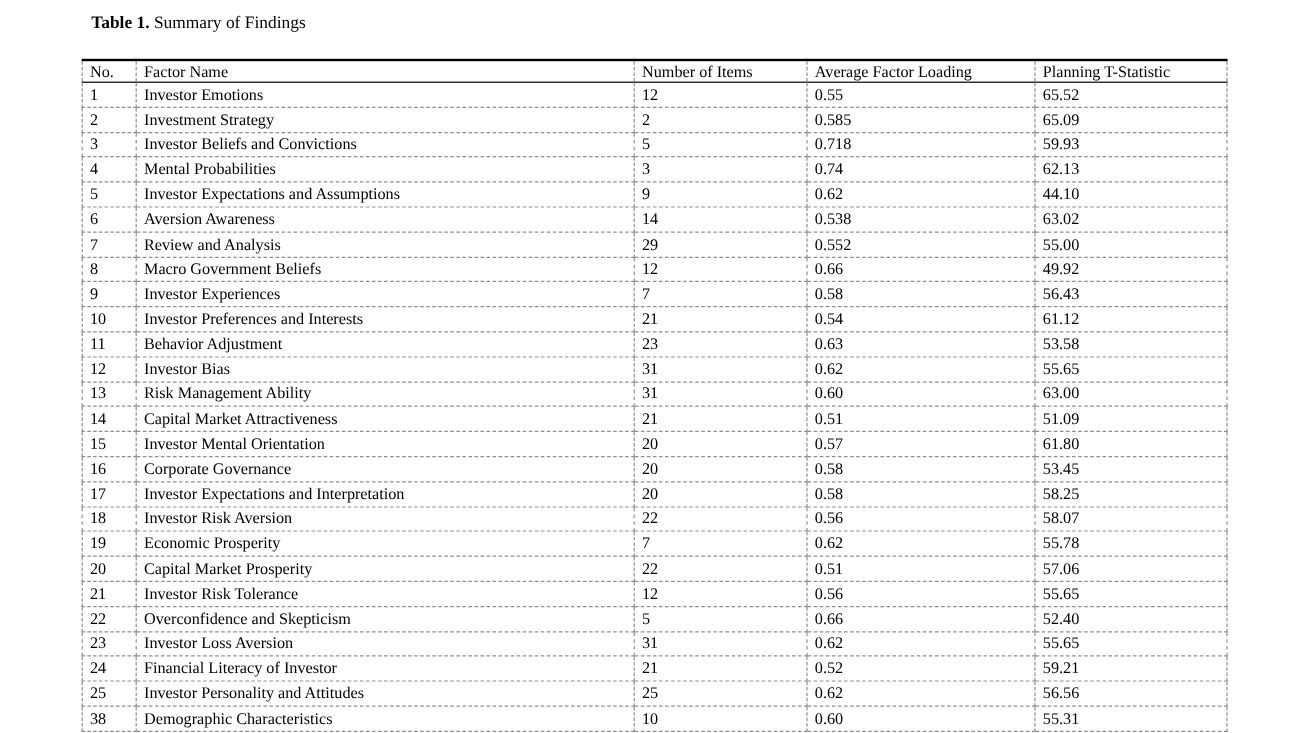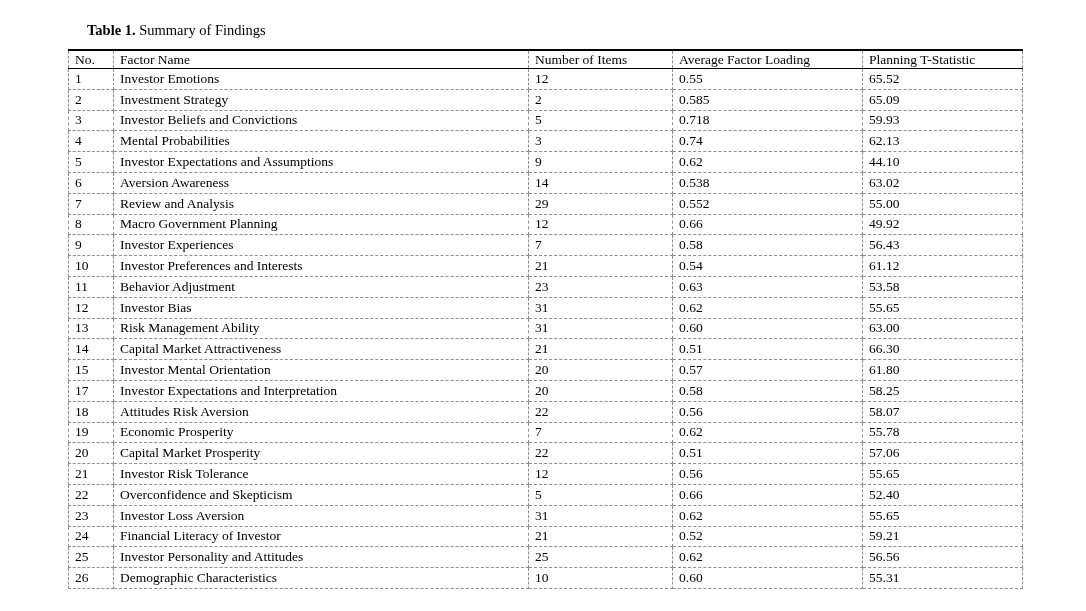--- a/index.html
+++ b/index.html
@@ -12,21 +12,21 @@
     width: 1086px;
     height: 611px;
     overflow: hidden;
     font-family: "Liberation Serif", "DejaVu Serif", serif;
     color: #000000;
   }
   .caption {
     position: absolute;
     left: 75px;
     top: 9px;
-    margin: 12px;
+    margin: 1px;
     font-size: 14.5px;
     line-height: 18px;
     white-space: nowrap;
     font-family: Liberation Serif, serif;
   }
   .caption .caption-label {
     font-weight: bold;
   }
   table.findings {
     position: absolute;
@@ -126,21 +126,21 @@
       </tr>
       <tr>
         <td class="col0">7</td>
         <td class="col1">Review and Analysis</td>
         <td class="col2">29</td>
         <td class="col3">0.552</td>
         <td class="col4">55.00</td>
       </tr>
       <tr>
         <td class="col0">8</td>
-        <td class="col1">Macro Government Planning</td>
+        <td class="col1">Macro Government Beliefs</td>
         <td class="col2">12</td>
         <td class="col3">0.66</td>
         <td class="col4">49.92</td>
       </tr>
       <tr>
         <td class="col0">9</td>
         <td class="col1">Investor Experiences</td>
         <td class="col2">7</td>
         <td class="col3">0.58</td>
         <td class="col4">56.43</td>
@@ -171,39 +171,46 @@
         <td class="col1">Risk Management Ability</td>
         <td class="col2">31</td>
         <td class="col3">0.60</td>
         <td class="col4">63.00</td>
       </tr>
       <tr>
         <td class="col0">14</td>
         <td class="col1">Capital Market Attractiveness</td>
         <td class="col2">21</td>
         <td class="col3">0.51</td>
-        <td class="col4">66.30</td>
+        <td class="col4">51.09</td>
       </tr>
       <tr>
         <td class="col0">15</td>
         <td class="col1">Investor Mental Orientation</td>
         <td class="col2">20</td>
         <td class="col3">0.57</td>
         <td class="col4">61.80</td>
       </tr>
       <tr>
+        <td class="col0">16</td>
+        <td class="col1">Corporate Governance</td>
+        <td class="col2">20</td>
+        <td class="col3">0.58</td>
+        <td class="col4">53.45</td>
+      </tr>
+      <tr>
         <td class="col0">17</td>
         <td class="col1">Investor Expectations and Interpretation</td>
         <td class="col2">20</td>
         <td class="col3">0.58</td>
         <td class="col4">58.25</td>
       </tr>
       <tr>
         <td class="col0">18</td>
-        <td class="col1">Attitudes Risk Aversion</td>
+        <td class="col1">Investor Risk Aversion</td>
         <td class="col2">22</td>
         <td class="col3">0.56</td>
         <td class="col4">58.07</td>
       </tr>
       <tr>
         <td class="col0">19</td>
         <td class="col1">Economic Prosperity</td>
         <td class="col2">7</td>
         <td class="col3">0.62</td>
         <td class="col4">55.78</td>
@@ -244,20 +251,20 @@
         <td class="col4">59.21</td>
       </tr>
       <tr>
         <td class="col0">25</td>
         <td class="col1">Investor Personality and Attitudes</td>
         <td class="col2">25</td>
         <td class="col3">0.62</td>
         <td class="col4">56.56</td>
       </tr>
       <tr>
-        <td class="col0">26</td>
+        <td class="col0">38</td>
         <td class="col1">Demographic Characteristics</td>
         <td class="col2">10</td>
         <td class="col3">0.60</td>
         <td class="col4">55.31</td>
       </tr>
     </tbody>
 </table>
 
 </body></html>

